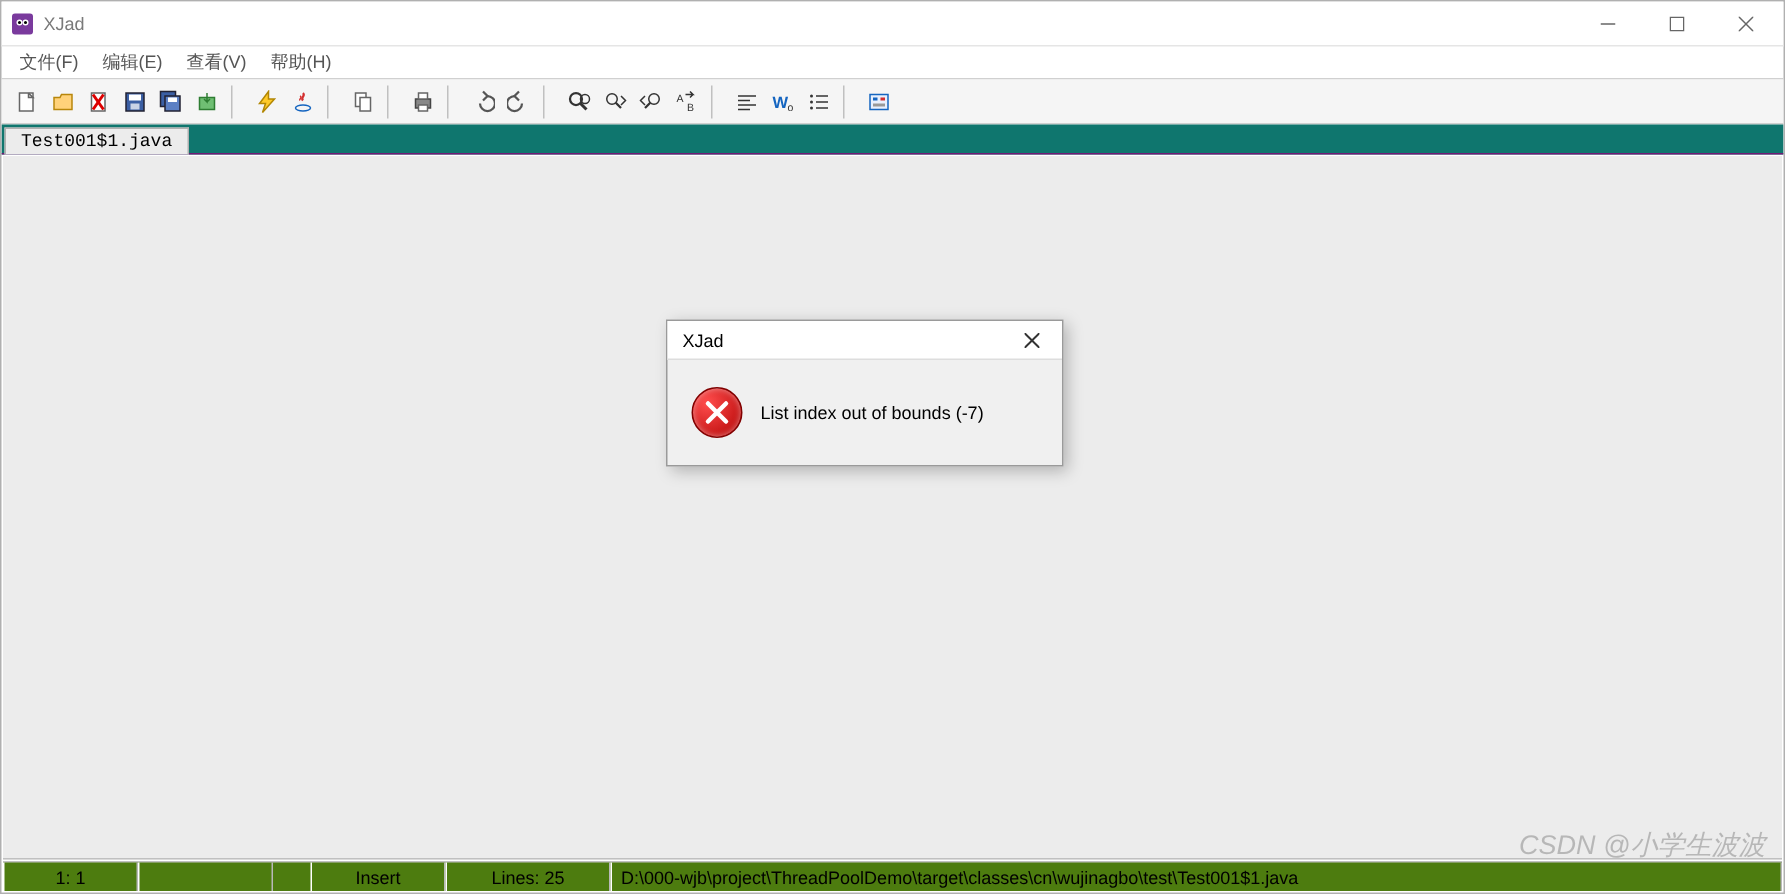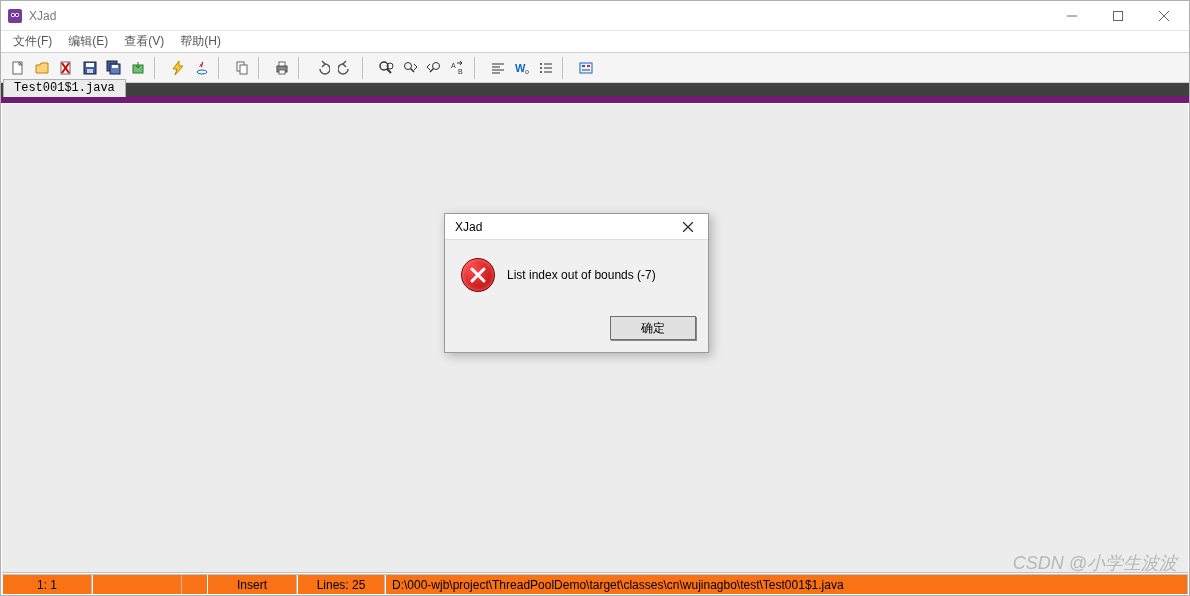--- a/index.html
+++ b/index.html
@@ -64,22 +64,22 @@
   .tb-sep {
     width: 8px; height: 22px;
     border-left: 1px solid #c0c0c0;
     margin: 0 3px;
   }
   
   .tabstrip {
     height: 20px;
     display:flex;
     align-items:flex-end;
-    background:#404040;
-    border-bottom: 7px solid #701a75;
+    background:#0f766e;
+    border-bottom: 1px solid #701a75;
     padding-left: 2px;
   }
   .tab {
     height: 18px;
     padding: 1px 10px 0 10px;
     background:#ececec;
     border: 1px solid #b0b0b0;
     border-bottom: none;
     font-family: "Courier New", monospace;
     font-size: 12px;
@@ -97,37 +97,37 @@
     background:#ececec;
     border-bottom:1px solid #c0c0c0;
   }
   
   .statusbar {
     position:absolute;
     left:1px; right:1px; bottom:1px;
     height: 20px;
     display:flex;
     align-items:center;
-    background:#f97316;
+    background:#4d7c0f;
     border-top:1px solid #c0c0c0;
     font-size:12px;
     color:#000;
   }
   .status-cell {
     height:100%;
     display:flex;
     align-items:center;
     padding: 0 6px;
     border-right:1px solid #b8b8b8;
     border-left:1px solid #fff;
   }
   .status-cell.pos { width: 90px; justify-content:center; }
   .status-cell.blank1 { width: 90px; }
   .status-cell.mode { width: 90px; justify-content:center;margin-left:25px; }
-  .status-cell.lines { width: 88px; justify-content:center; }
+  .status-cell.lines { width: 110px; justify-content:center; }
   .status-cell.path { flex:1; }
   
   .dialog {
     position:absolute;
     left: 443px; top: 212px;
     width: 265px;
     background:#f0f0f0;
     border:1px solid #9a9a9a;
     box-shadow: 3px 3px 10px rgba(0,0,0,0.25);
   }
@@ -394,18 +394,15 @@
   </div>
   <div class="dialog-body">
     <div class="error-circle">
       <svg width="18" height="18" viewBox="0 0 18 18">
           <line x1="3" y1="3" x2="15" y2="15" stroke="#fff" stroke-width="3" stroke-linecap="round"></line>
           <line x1="15" y1="3" x2="3" y2="15" stroke="#fff" stroke-width="3" stroke-linecap="round"></line>
         </svg>
     </div>
     <div>List index out of bounds (-7)</div>
   </div>
-  <div class="dialog-buttons">
-    <div class="dlg-btn">确定</div>
-  </div>
 </div>
 
 <div class="watermark">CSDN @小学生波波</div>
 
 </body></html>

